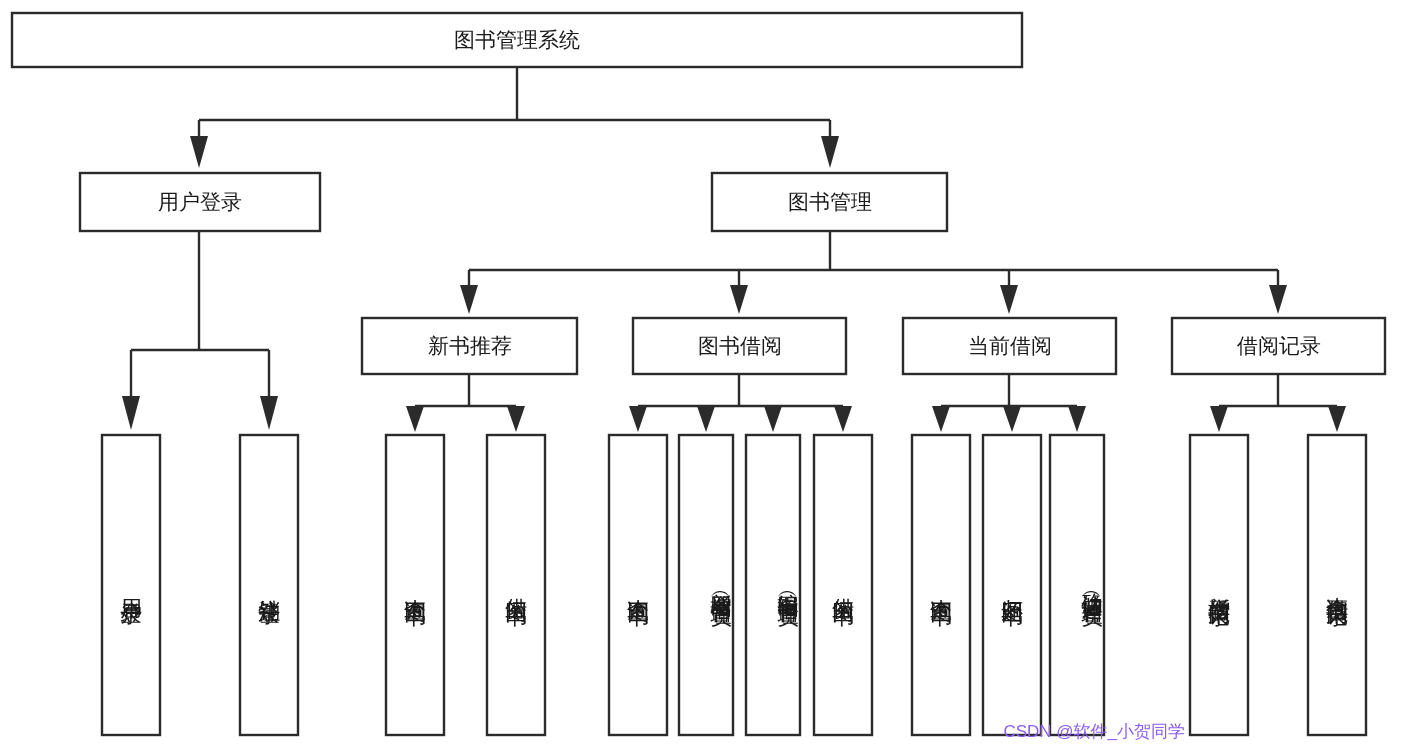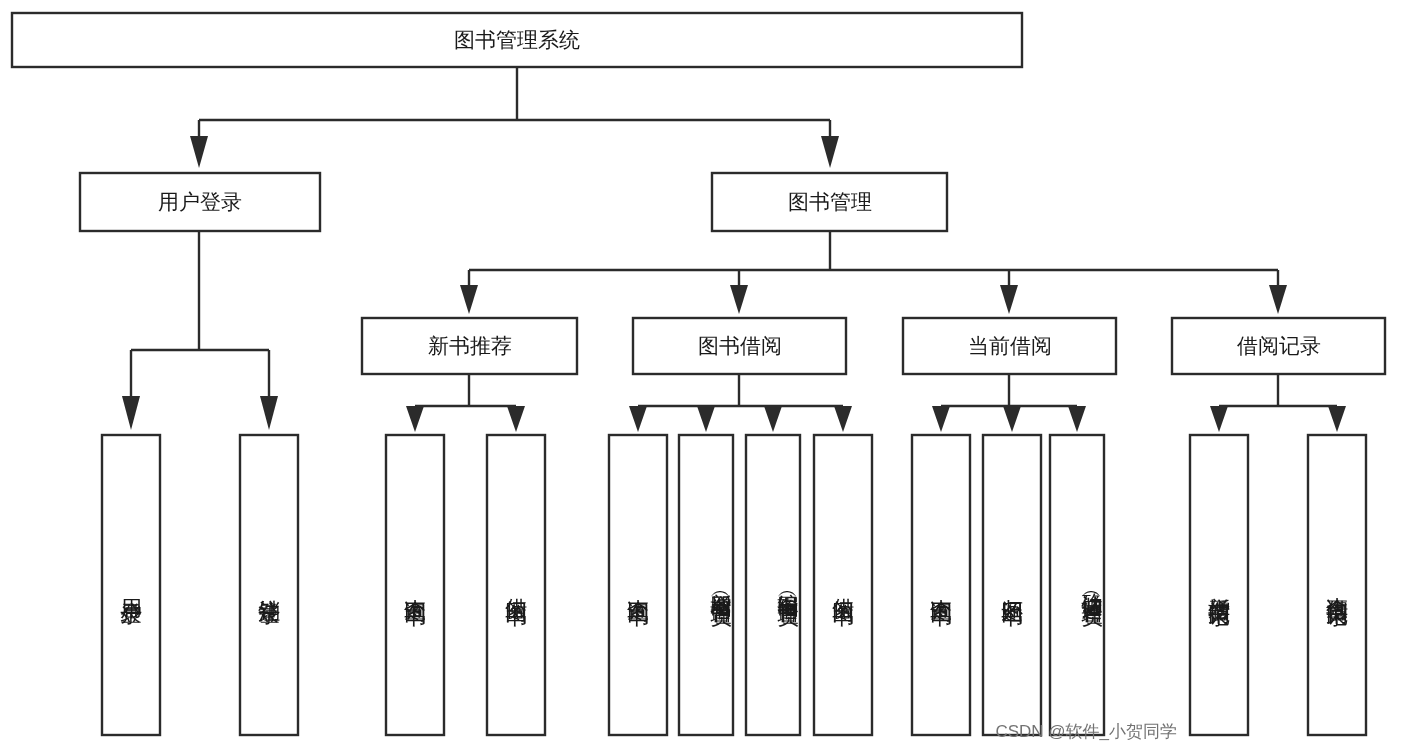--- a/index.html
+++ b/index.html
@@ -59,25 +59,25 @@
     line-height: 1.12;
     color: #1a1a1a;
     letter-spacing: 2px;
     white-space: nowrap;
     text-align: center;
     pointer-events: none;
     user-select: none;
   }
   .watermark {
     position: absolute;
-    right: 16px;
+    right: 8px;
     bottom: 4px;
     font-family: "Liberation Sans", "DejaVu Sans", sans-serif;
     font-size: 17px;
-    color: #737373;
+    color: #8b5cf6;
     white-space: nowrap;
     user-select: none;
   }
 </style>
 </head>
 <body>
 
 <div id="diagram-root">
 
   <svg id="diagram-svg" viewBox="0 0 1405 747">

